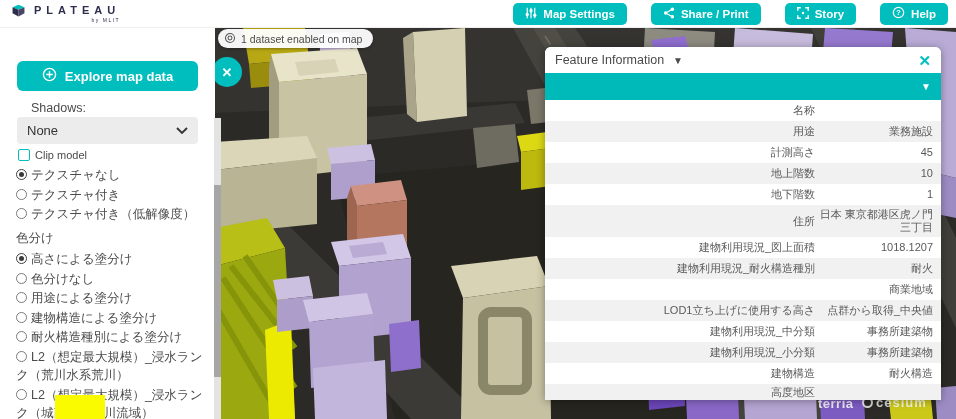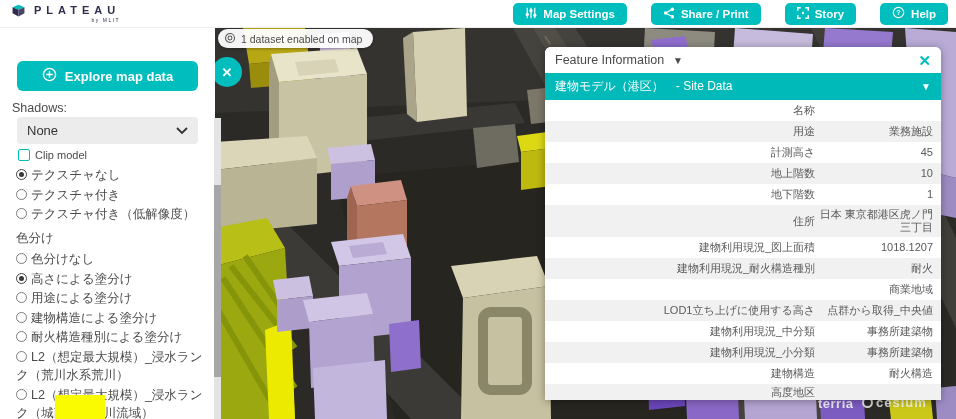--- a/index.html
+++ b/index.html
@@ -28,21 +28,21 @@
   .sidebar{
     position:absolute;top:28px;left:0;width:215px;height:391px;background:#fff;
     z-index:20;box-sizing:border-box;overflow:hidden;
   }
   .explore-btn{
     position:absolute;left:17px;top:33px;width:181px;height:30px;background:#00bebe;
     color:#fff;border:none;border-radius:6px;font-size:13px;font-weight:bold;
     display:flex;align-items:center;justify-content:center;gap:8px;cursor:pointer;
     font-family:"Liberation Sans",sans-serif;
   }
-  .shadows-label{position:absolute;left:12px;top:73px;font-size:12.5px;color:#4b4b4b;}
+  .shadows-label{position:absolute;left:31px;top:73px;font-size:12.5px;color:#4b4b4b;}
   .dropdown{
     position:absolute;left:17px;top:89px;width:181px;height:27px;background:#ececec;
     border-radius:4px;display:flex;align-items:center;justify-content:space-between;
     padding:0 10px;box-sizing:border-box;font-size:13px;color:#333;cursor:pointer;
   }
   .clip-row{position:absolute;left:18px;top:121px;display:flex;align-items:center;gap:5px;}
   .checkbox{width:12px;height:12px;border:1.5px solid #00bebe;border-radius:2px;background:#fff;box-sizing:border-box;}
   .clip-label{font-size:11px;color:#4b4b4b;}
   .options{position:absolute;left:16px;top:138px;width:192px;font-size:12.5px;color:#4b4b4b;line-height:18.5px;}
   .opt{margin-bottom:1px;cursor:pointer;}
@@ -291,22 +291,22 @@
   <div class="clip-row">
     <span class="checkbox"></span>
     <span class="clip-label">Clip model</span>
   </div>
 
   <div class="options">
     <div class="opt"><span class="radio selected"></span><span>テクスチャなし</span></div>
     <div class="opt"><span class="radio"></span><span>テクスチャ付き</span></div>
     <div class="opt"><span class="radio"></span><span>テクスチャ付き（低解像度）</span></div>
     <div class="section-label">色分け</div>
+    <div class="opt"><span class="radio selected"></span><span>高さによる塗分け</span></div>
     <div class="opt"><span class="radio"></span><span>色分けなし</span></div>
-    <div class="opt"><span class="radio selected"></span><span>高さによる塗分け</span></div>
     <div class="opt"><span class="radio"></span><span>用途による塗分け</span></div>
     <div class="opt"><span class="radio"></span><span>建物構造による塗分け</span></div>
     <div class="opt"><span class="radio"></span><span>耐火構造種別による塗分け</span></div>
     <div class="opt"><span class="radio"></span><span>L2（想定最大規模）_浸水ランク（荒川水系荒川）</span></div>
     <div class="opt"><span class="radio"></span><span>L2（想定最大規模）_浸水ランク（城南地区河川流域）</span></div>
 
   </div>
 
   <div class="legend">
     <span class="legend-swatch"></span>
@@ -317,21 +317,20 @@
   <div class="side-scroll-thumb"></div>
 </div>
 
 <div class="panel">
   <div class="panel-header">
     <span class="panel-title">Feature Information</span>
     <span class="panel-caret">▼</span>
     <span class="panel-close">✕</span>
   </div>
   <div class="panel-select">
-    <span>建物モデル（港区）　- Site Data</span>
     <span class="panel-caret">▼</span>
   </div>
   <div class="frow">
       <span class="fl">名称</span>
       <span class="fv"></span>
     </div>
   <div class="frow alt">
       <span class="fl">用途</span>
       <span class="fv">業務施設</span>
     </div>

